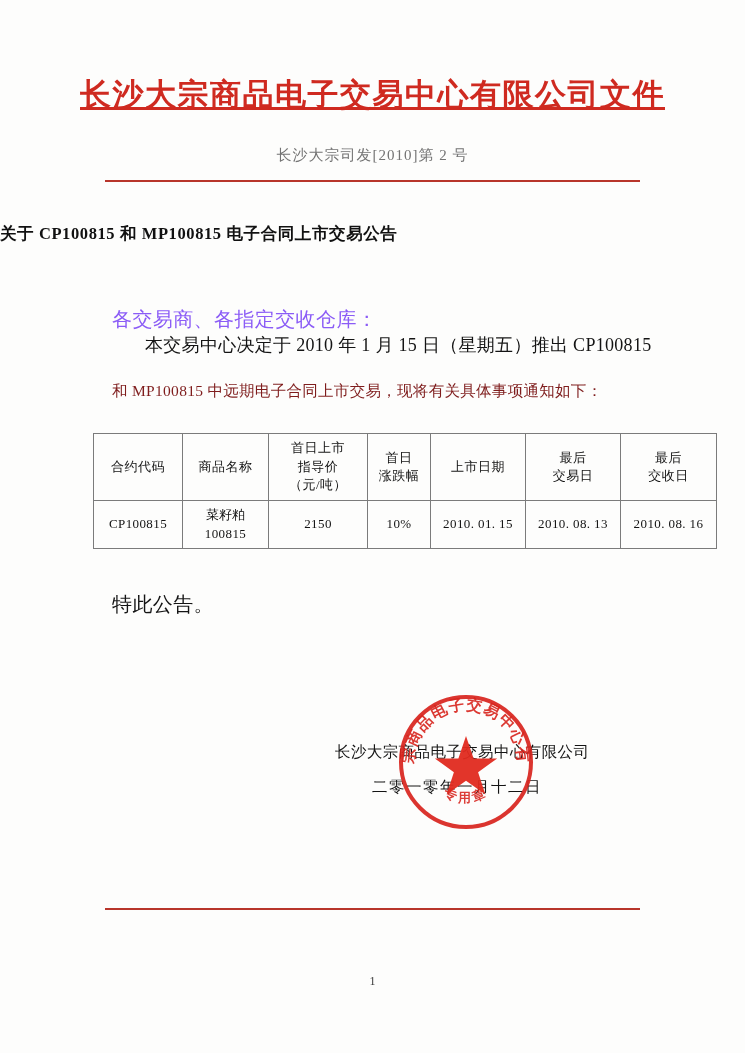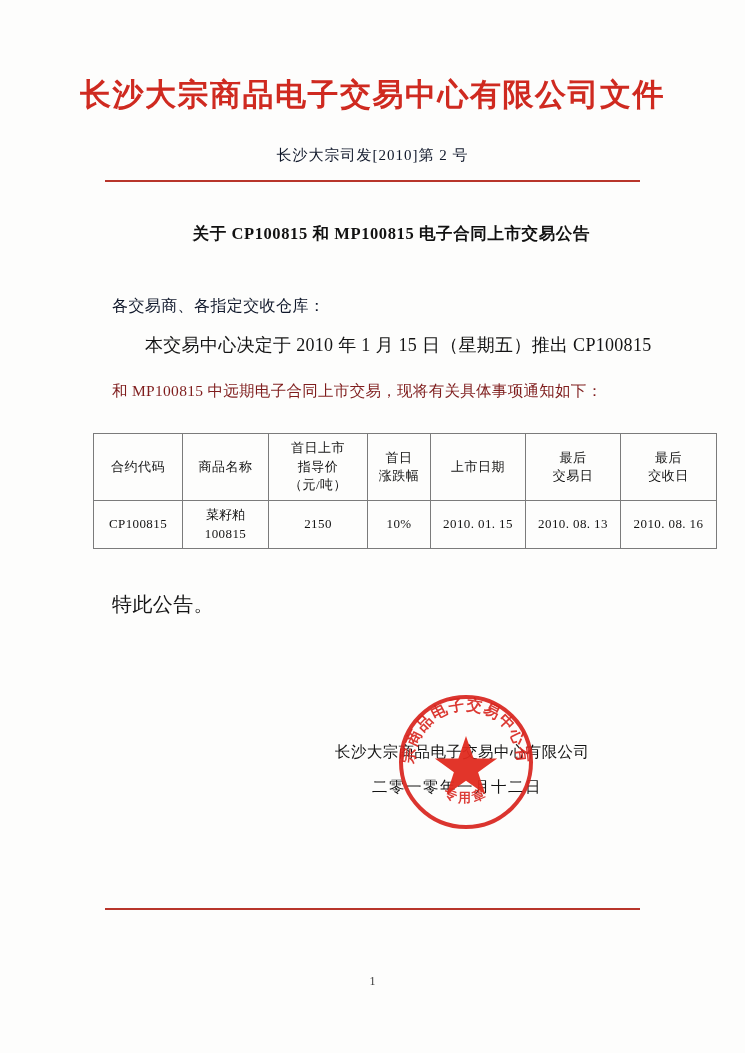--- a/index.html
+++ b/index.html
@@ -33,29 +33,30 @@
     left: 0;
     top: 74px;
     width: 745px;
     text-align: center;
     color: #cf2a20;
     font-family: "DejaVu Serif", "Liberation Serif", serif;
     font-weight: bold;
     font-size: 31px;
     letter-spacing: 1.5px;
     white-space: nowrap;
+    text-decoration: underline;
   }
   .doc-number {
     position: absolute;
     left: 0;
     top: 146px;
     width: 745px;
     text-align: center;
     font-size: 15px;
-    color: #0f172a;
+    color: #737373;
     letter-spacing: 1px;
     white-space: nowrap;
   }
   .rule-top {
     position: absolute;
     left: 105px;
     top: 180px;
     width: 535px;
     height: 2px;
     background: #b8352b;
@@ -68,33 +69,33 @@
     height: 2px;
     background: #b8352b;
   }
 
   
   .subject {
     position: absolute;
     left: 0;
     top: 223px;
     width: 590px;
-    text-align: right;
+    text-align: left;
     font-size: 16.5px;
     font-weight: bold;
     color: #111;
     letter-spacing: 0.6px;
     white-space: nowrap;
   }
   .salutation {
     position: absolute;
     left: 112px;
-    top: 296px;
-    font-size: 16px;
-    color: #0f172a;
+    top: 306px;
+    font-size: 20px;
+    color: #8b5cf6;
     letter-spacing: 0.4px;
     white-space: nowrap;
   }
   .para-1 {
     position: absolute;
     left: 145px;
     top: 333px;
     font-size: 18px;
     color: #141414;
     letter-spacing: 0.3px;

